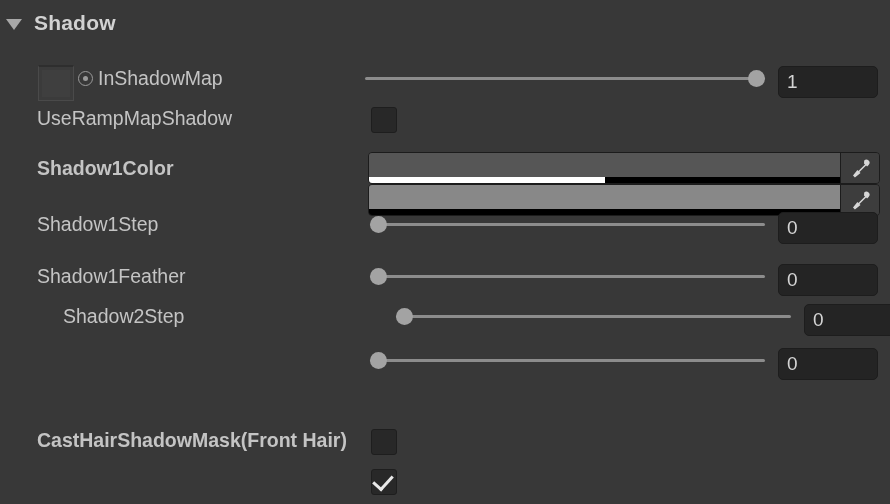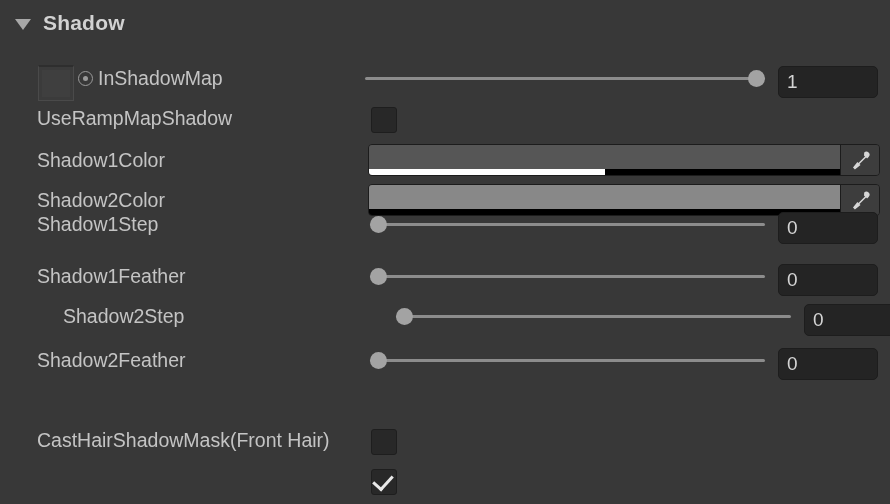--- a/index.html
+++ b/index.html
@@ -24,21 +24,21 @@
 
   
   .section-header {
     position: absolute;
     left: 0;
     top: 0;
     width: 890px;
     height: 46px;
     display: flex;
     align-items: center;
-    padding-left: 15px;
+    padding-left: 6px;
     box-sizing: border-box;
   }
   .foldout-arrow {
     width: 0;
     height: 0;
     border-left: 8px solid transparent;
     border-right: 8px solid transparent;
     border-top: 11px solid #a8a8a8;
     margin-right: 12px;
     margin-top: 2px;
@@ -64,20 +64,21 @@
     height: 40px;
     line-height: 40px;
     color: #c4c4c4;
     font-size: 19.5px;
     white-space: nowrap;
   }
   
   .row-label.clip {
     width: 338px;
     overflow: hidden;
+    font-weight: bold;
   }
 
   
   .tex-slot {
     position: absolute;
     left: 38px;
     top: 7px;
     width: 36px;
     height: 36px;
     background: #3b3b3b;
@@ -258,39 +259,38 @@
     <div class="num-field" style="left:778px;">1</div>
   </div>
 
   <div class="row" style="top:98px;padding-left:36px;">
     <div class="row-label">UseRampMapShadow</div>
     <div class="checkbox off" style="left:371px;">
       
     </div>
   </div>
 
-  <div class="row" style="top:140px;">
+  <div class="row" style="top:148px;font-weight:bold;">
     <div class="row-label">Shadow1Color</div>
     <div class="color-field" style="left:368px; width:512px;">
       <div class="color-swatch-wrap">
         <div class="color-rgb" id="sw1" style="background: rgb(86, 86, 86);"></div>
         <div class="color-alpha">
           <div class="color-alpha-fill" id="al1" style="width: 50%;"></div>
         </div>
       </div>
       <div class="eyedropper">
         <svg width="22" height="22" viewBox="0 0 22 22">
           <path d="M15.2 2.6 a3.1 3.1 0 0 1 4.4 4.4 l-1.5 1.5 -1 -1 -6.6 6.6 1 1 -5.6 4.4 -1.9 -1.9 4.4 -5.6 1 1 6.6 -6.6 -1 -1 z" fill="#d6d6d6"></path>
         </svg>
       </div>
     </div>
   </div>
 
   <div class="row" style="top:180px;">
-    <div class="row-label">Shadow2Color</div>
     <div class="color-field" style="left:368px; width:512px;">
       <div class="color-swatch-wrap">
         <div class="color-rgb" id="sw2" style="background: rgb(136, 136, 136);"></div>
         <div class="color-alpha">
           <div class="color-alpha-fill" id="al2" style="width: 0%;"></div>
         </div>
       </div>
       <div class="eyedropper">
         <svg width="22" height="22" viewBox="0 0 22 22">
           <path d="M15.2 2.6 a3.1 3.1 0 0 1 4.4 4.4 l-1.5 1.5 -1 -1 -6.6 6.6 1 1 -5.6 4.4 -1.9 -1.9 4.4 -5.6 1 1 6.6 -6.6 -1 -1 z" fill="#d6d6d6"></path>
@@ -320,21 +320,20 @@
   <div class="row" style="top:296px;margin-left:26px;">
     <div class="row-label">Shadow2Step</div>
     <div class="slider" style="left:370px; width:395px;">
       <div class="slider-track" style="width:395px;"></div>
       <div class="slider-handle" style="left:0px;"></div>
     </div>
     <div class="num-field" style="left:778px;">0</div>
   </div>
 
   <div class="row" style="top:340px;">
-    <div class="row-label">Shadow2Feather</div>
     <div class="slider" style="left:370px; width:395px;">
       <div class="slider-track" style="width:395px;"></div>
       <div class="slider-handle" style="left:0px;"></div>
     </div>
     <div class="num-field" style="left:778px;">0</div>
   </div>
 
 
   <div class="row" style="top:420px;">
     <div class="row-label clip">CastHairShadowMask(Front Hair)</div>

